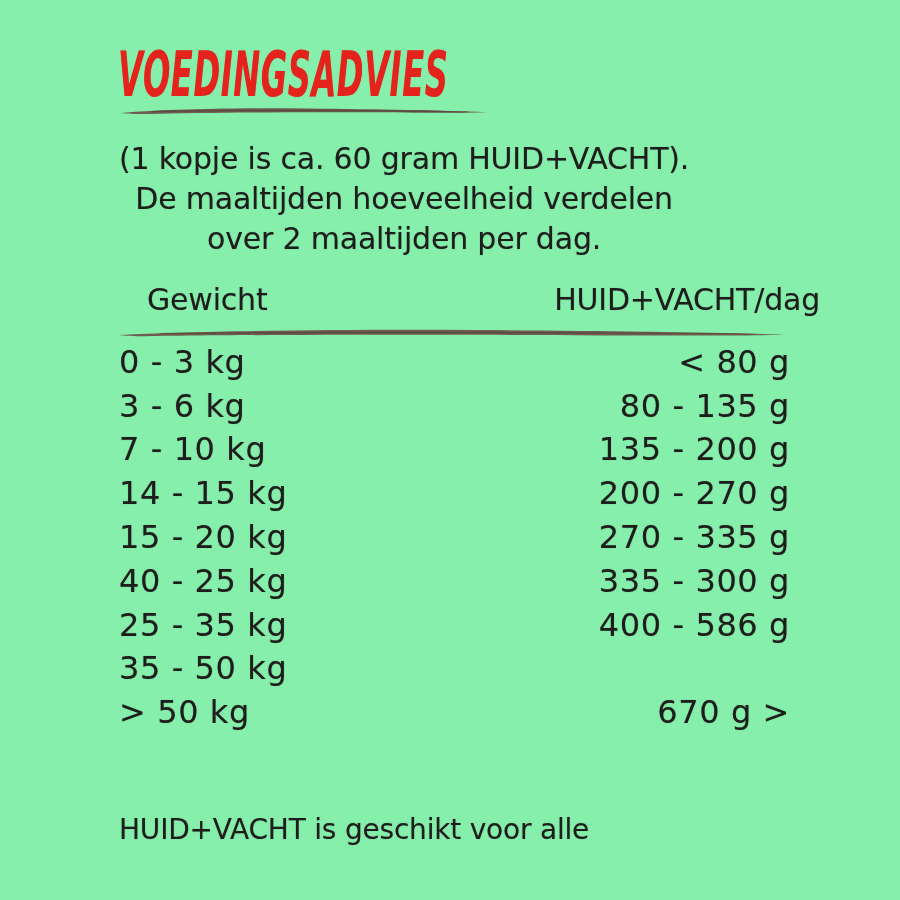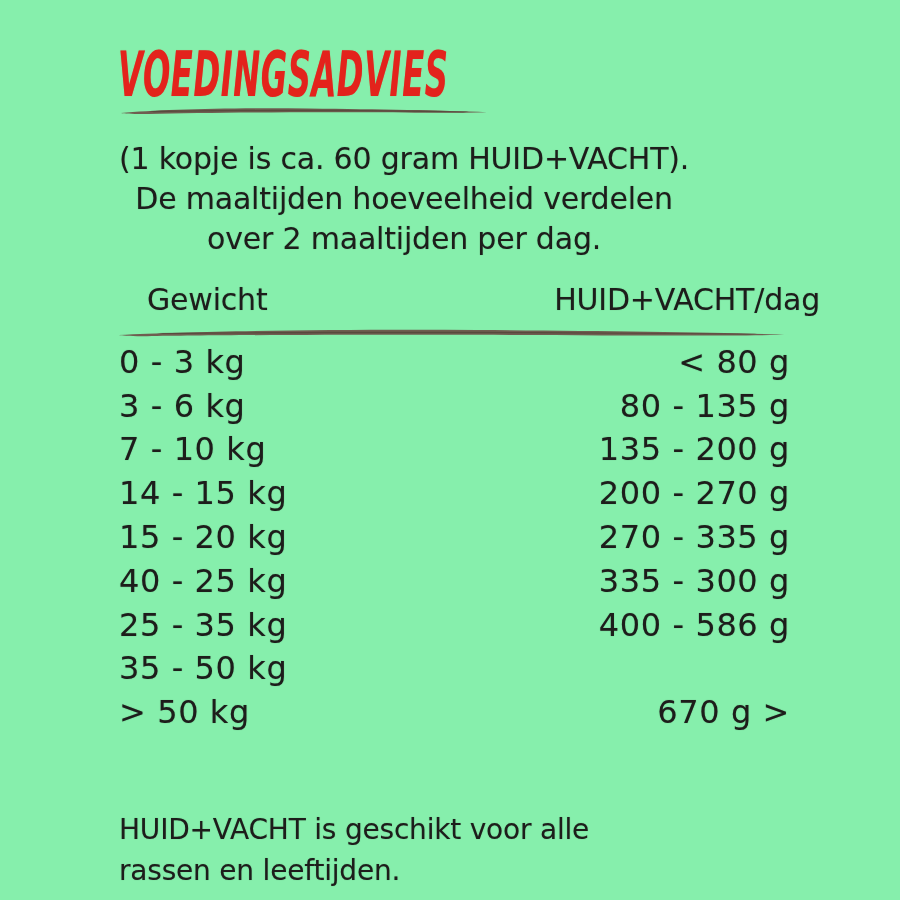--- a/index.html
+++ b/index.html
@@ -153,16 +153,15 @@
       <span>35 - 50 kg</span>
     </div>
     <div class="feed-row">
       <span>&gt; 50 kg</span>
       <span>670 g &gt;</span>
     </div>
   </div>
 
   <div class="footer">
     <div>HUID+VACHT is geschikt voor alle</div>
-    <div>rassen en leeftijden.</div>
   </div>
 
 </div>
 
 </body></html>

